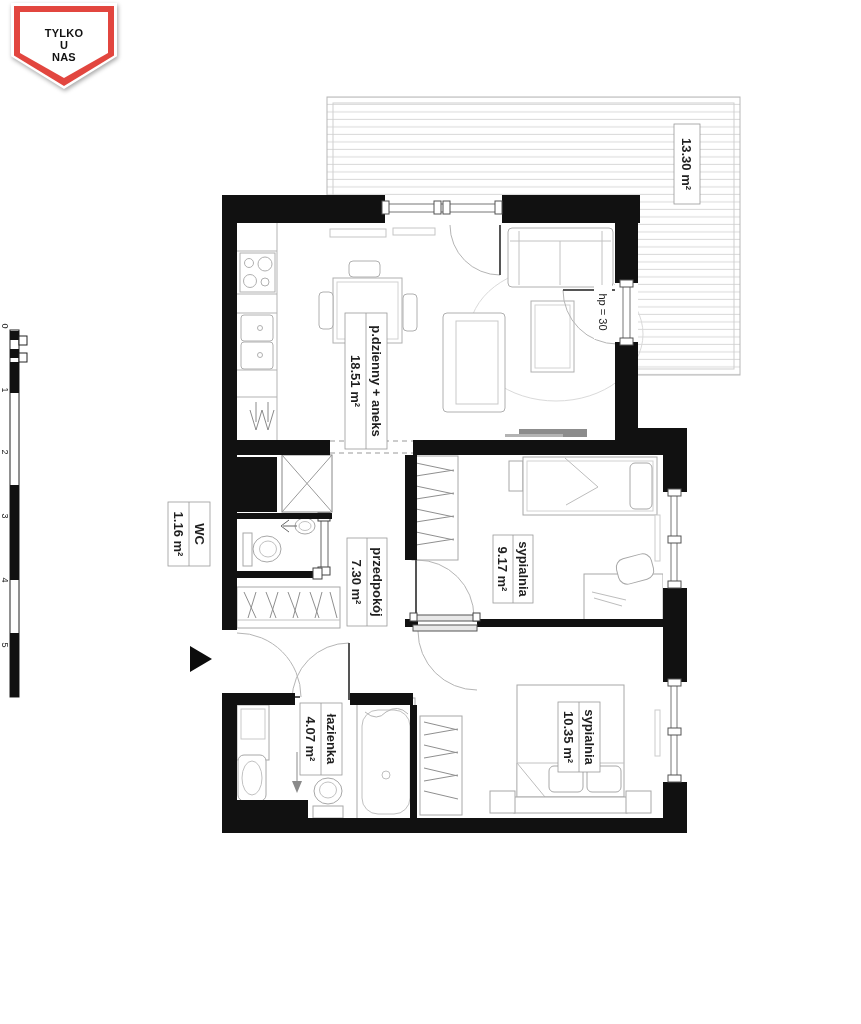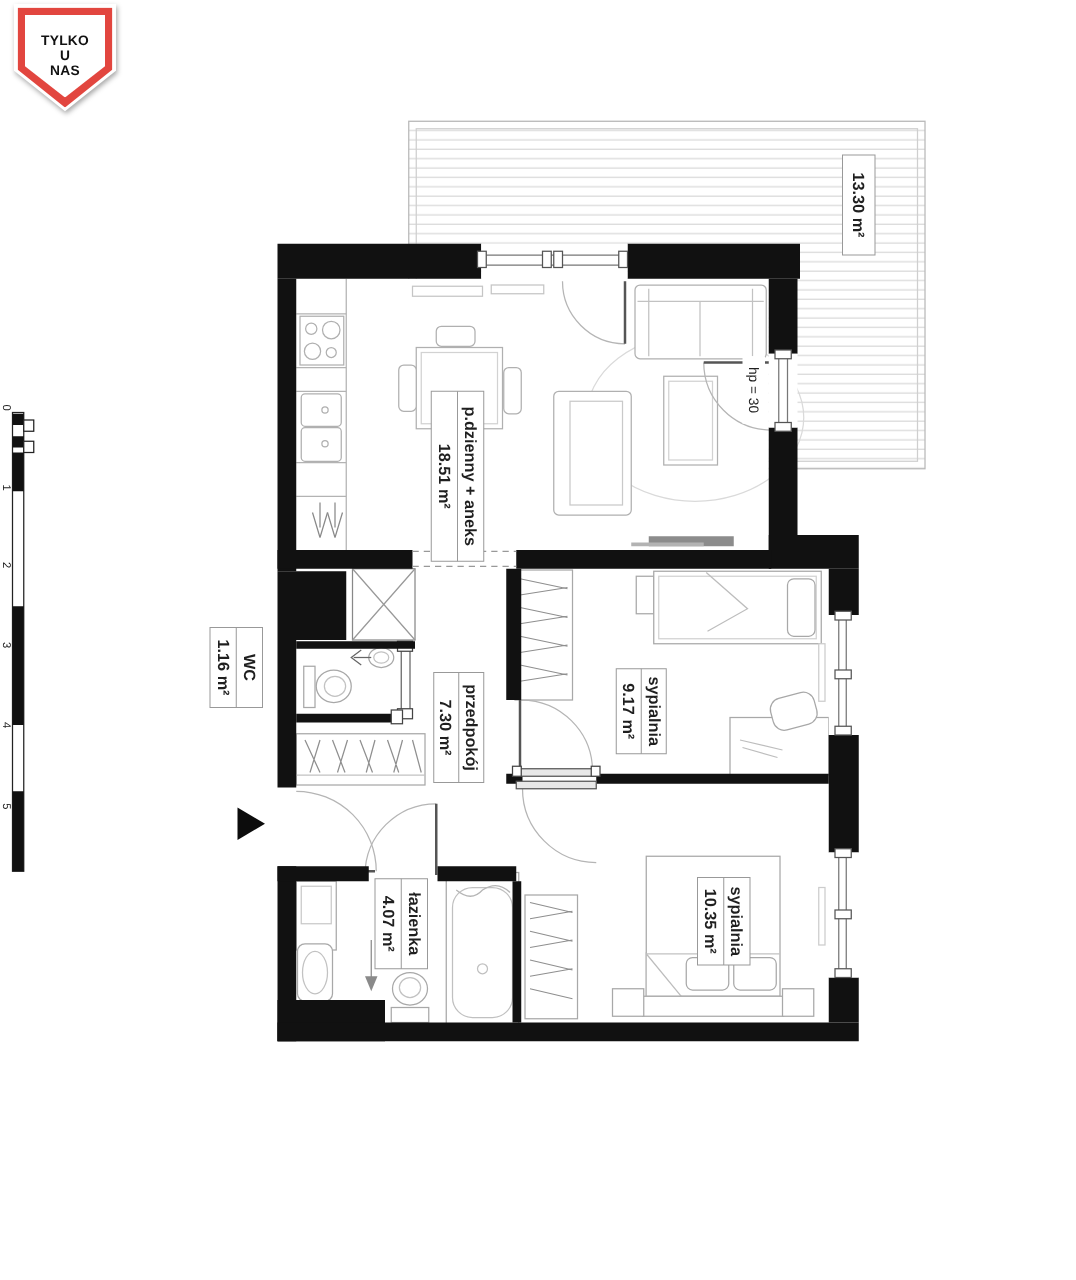--- a/index.html
+++ b/index.html
@@ -5,22 +5,22 @@
   :root{
     --wall:#111111;
     --badge:#e2463f;
     --furn:#b0b0b0;
     --txt:#1f1f1f;
   }
   html,body{margin:0;padding:0;background:#fff;}
   .stage{position:relative;width:861px;height:1024px;background:#ffffff;overflow:hidden;
          font-family:"Liberation Sans", sans-serif;}
   svg text{font-family:"Liberation Sans", sans-serif;}
-  .badge{position:absolute;left:14px;top:6px;width:76px;height:80px;
-         filter:drop-shadow(1px 2px 2px rgba(0,0,0,.35));}
+  .badge{position:absolute;left:14px;top:6px;width:64px;height:80px;
+         filter:drop-shadow(1px 2px 2px rgba(0,0,0,.35));padding-left:36px;}
   .badge .rim{position:absolute;inset:-3px;background:#fff;
         clip-path:polygon(0 0,100% 0,100% 62%,50% 100%,0 62%);}
   .badge .red{position:absolute;inset:0;background:var(--badge);
         clip-path:polygon(0 0,100% 0,100% 62%,50% 100%,0 62%);}
   .badge .inner{position:absolute;left:6px;right:6px;top:6px;bottom:8px;background:#fff;
         clip-path:polygon(0 0,100% 0,100% 62%,50% 100%,0 62%);
         display:flex;flex-direction:column;align-items:center;justify-content:center;
         font-weight:bold;font-size:11px;line-height:1.12;color:#111;letter-spacing:.2px;}
 </style>
 </head>

